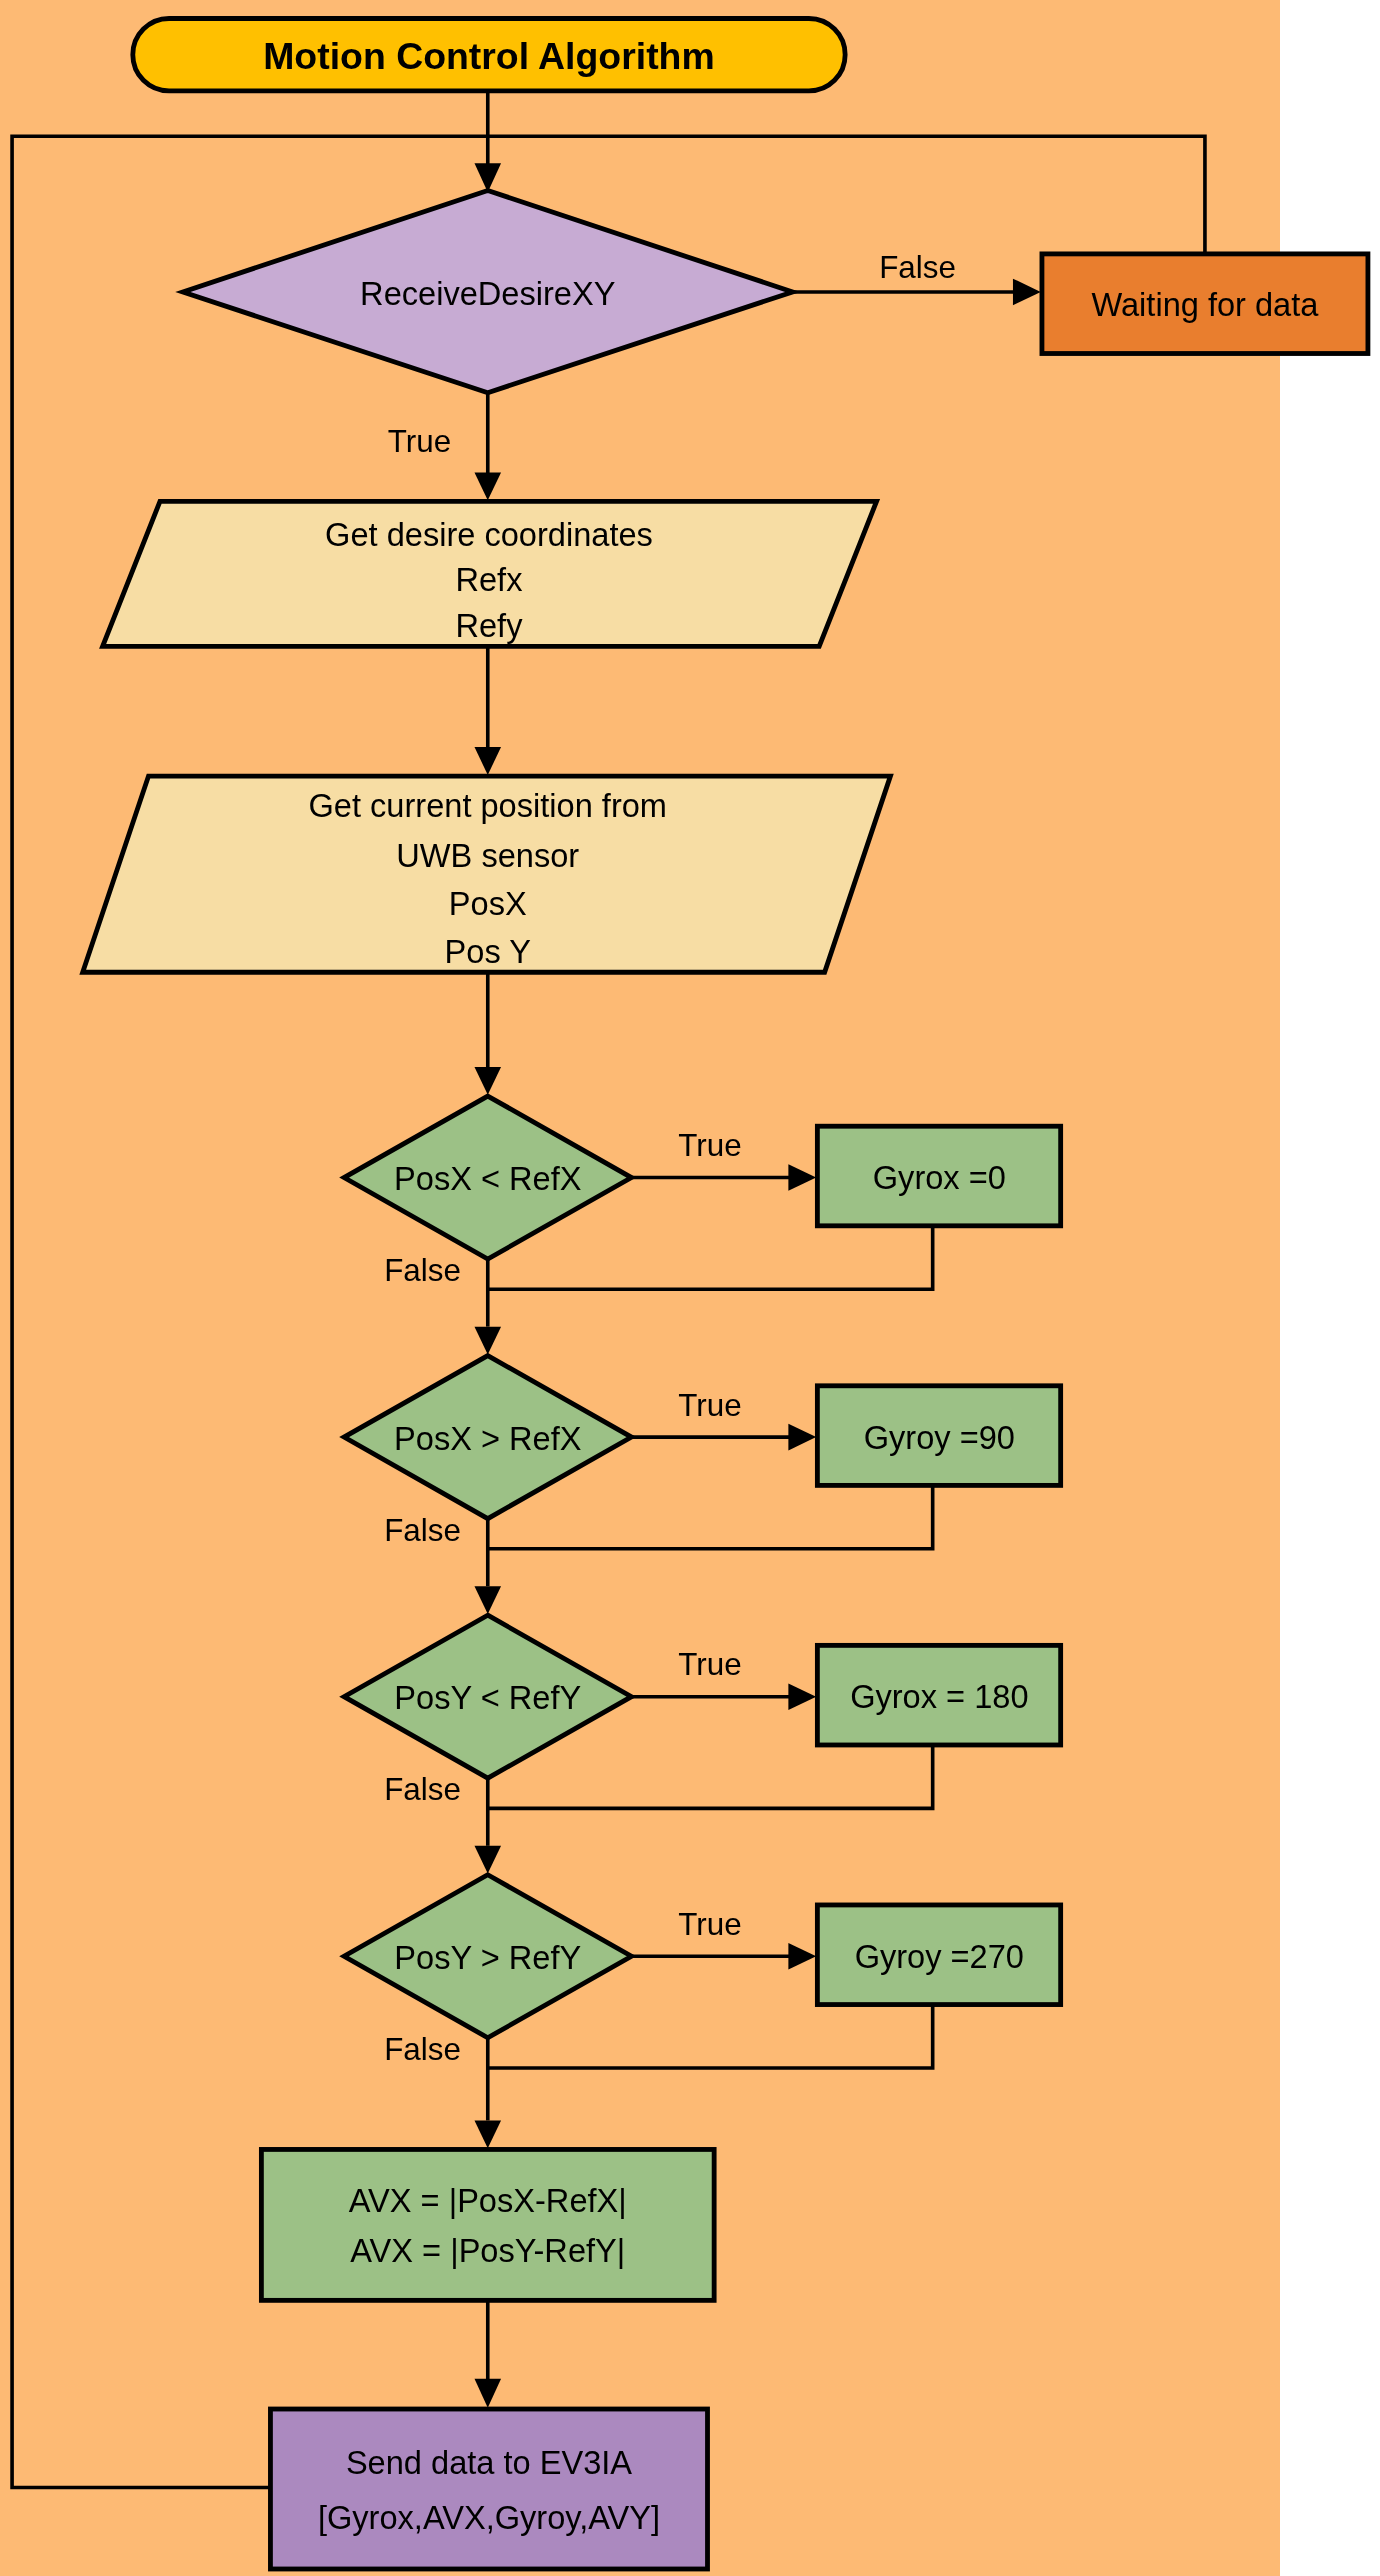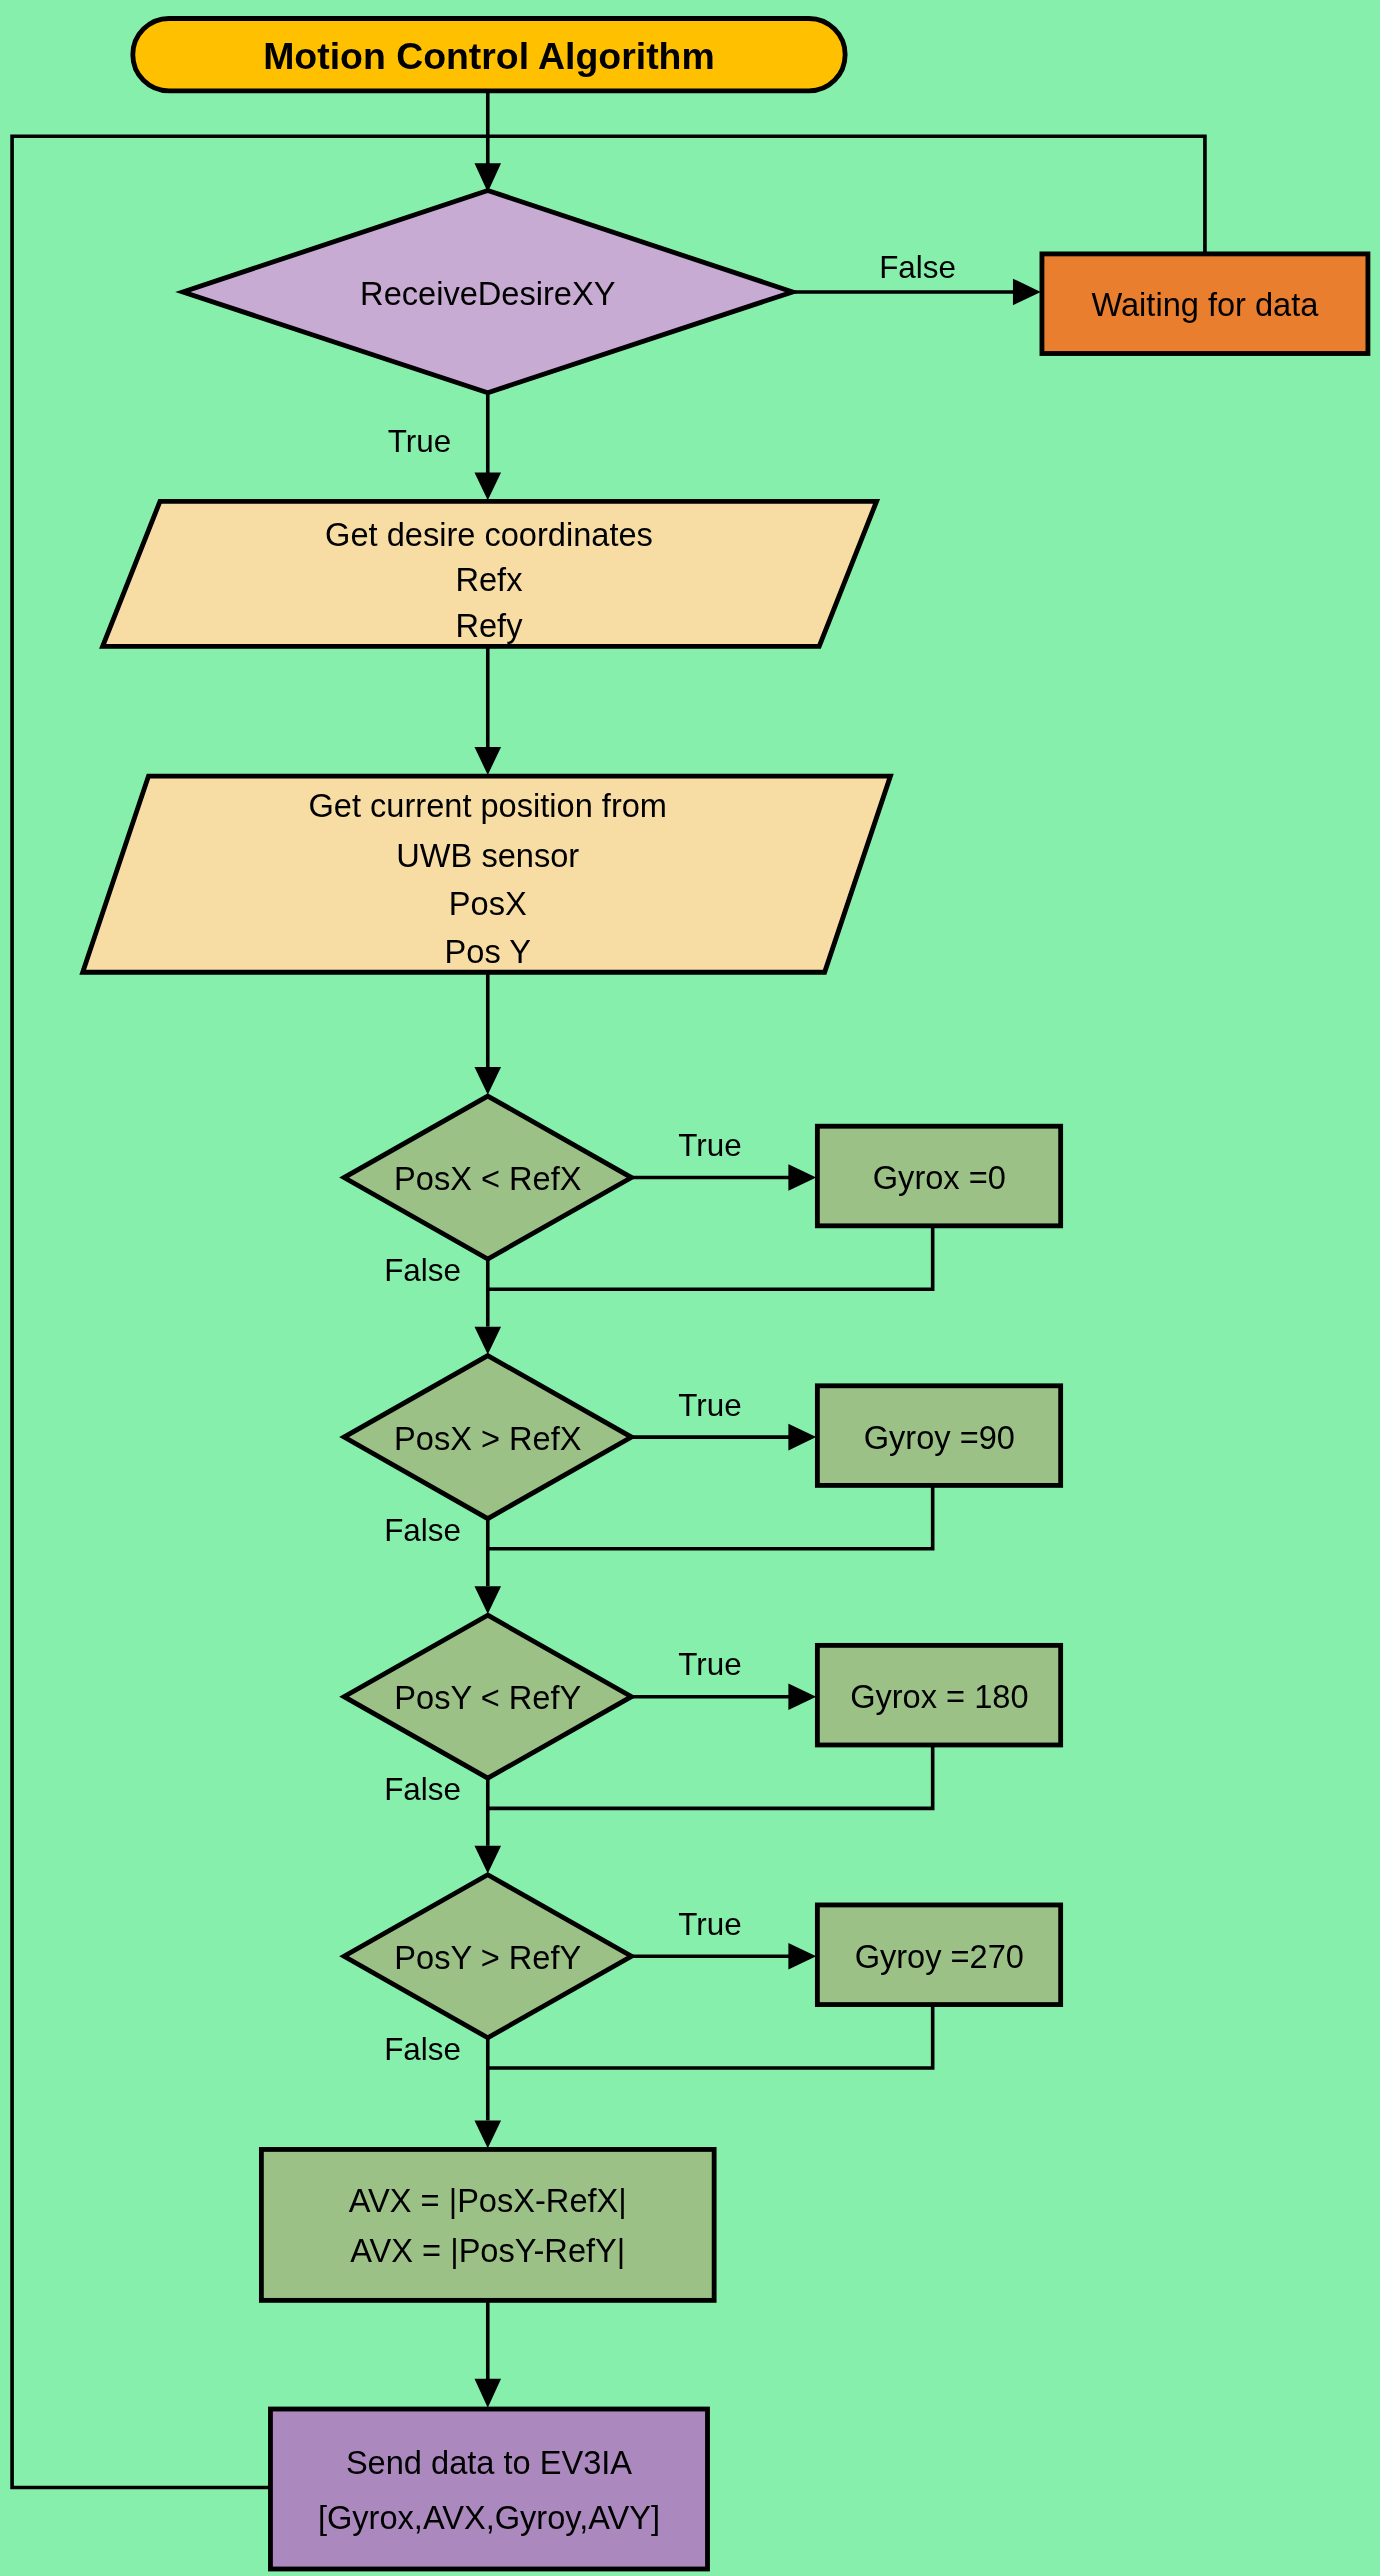--- a/index.html
+++ b/index.html
@@ -1,16 +1,16 @@
 <!DOCTYPE html>
 <html style="font-size:9.7px"><head>
 <meta charset="utf-8">
 <style>
   html,body { margin:0; padding:0; background:#ffffff; }
-  .canvas { width:1380px; height:2576px; position:relative; background:#86efac; }
+  .canvas { width:1280px; height:2576px; position:relative; background:#fdba74; }
   svg { display:block; }
   svg text {
     font-family:"Liberation Sans", "DejaVu Sans", sans-serif;
     fill:#000000;
     text-anchor:middle;
     dominant-baseline:central;
   }
   .title-text   { font-size:62px; font-weight:600; }
   .node-text    { font-size:54px; }
   .edge-label   { font-size:52px; }

